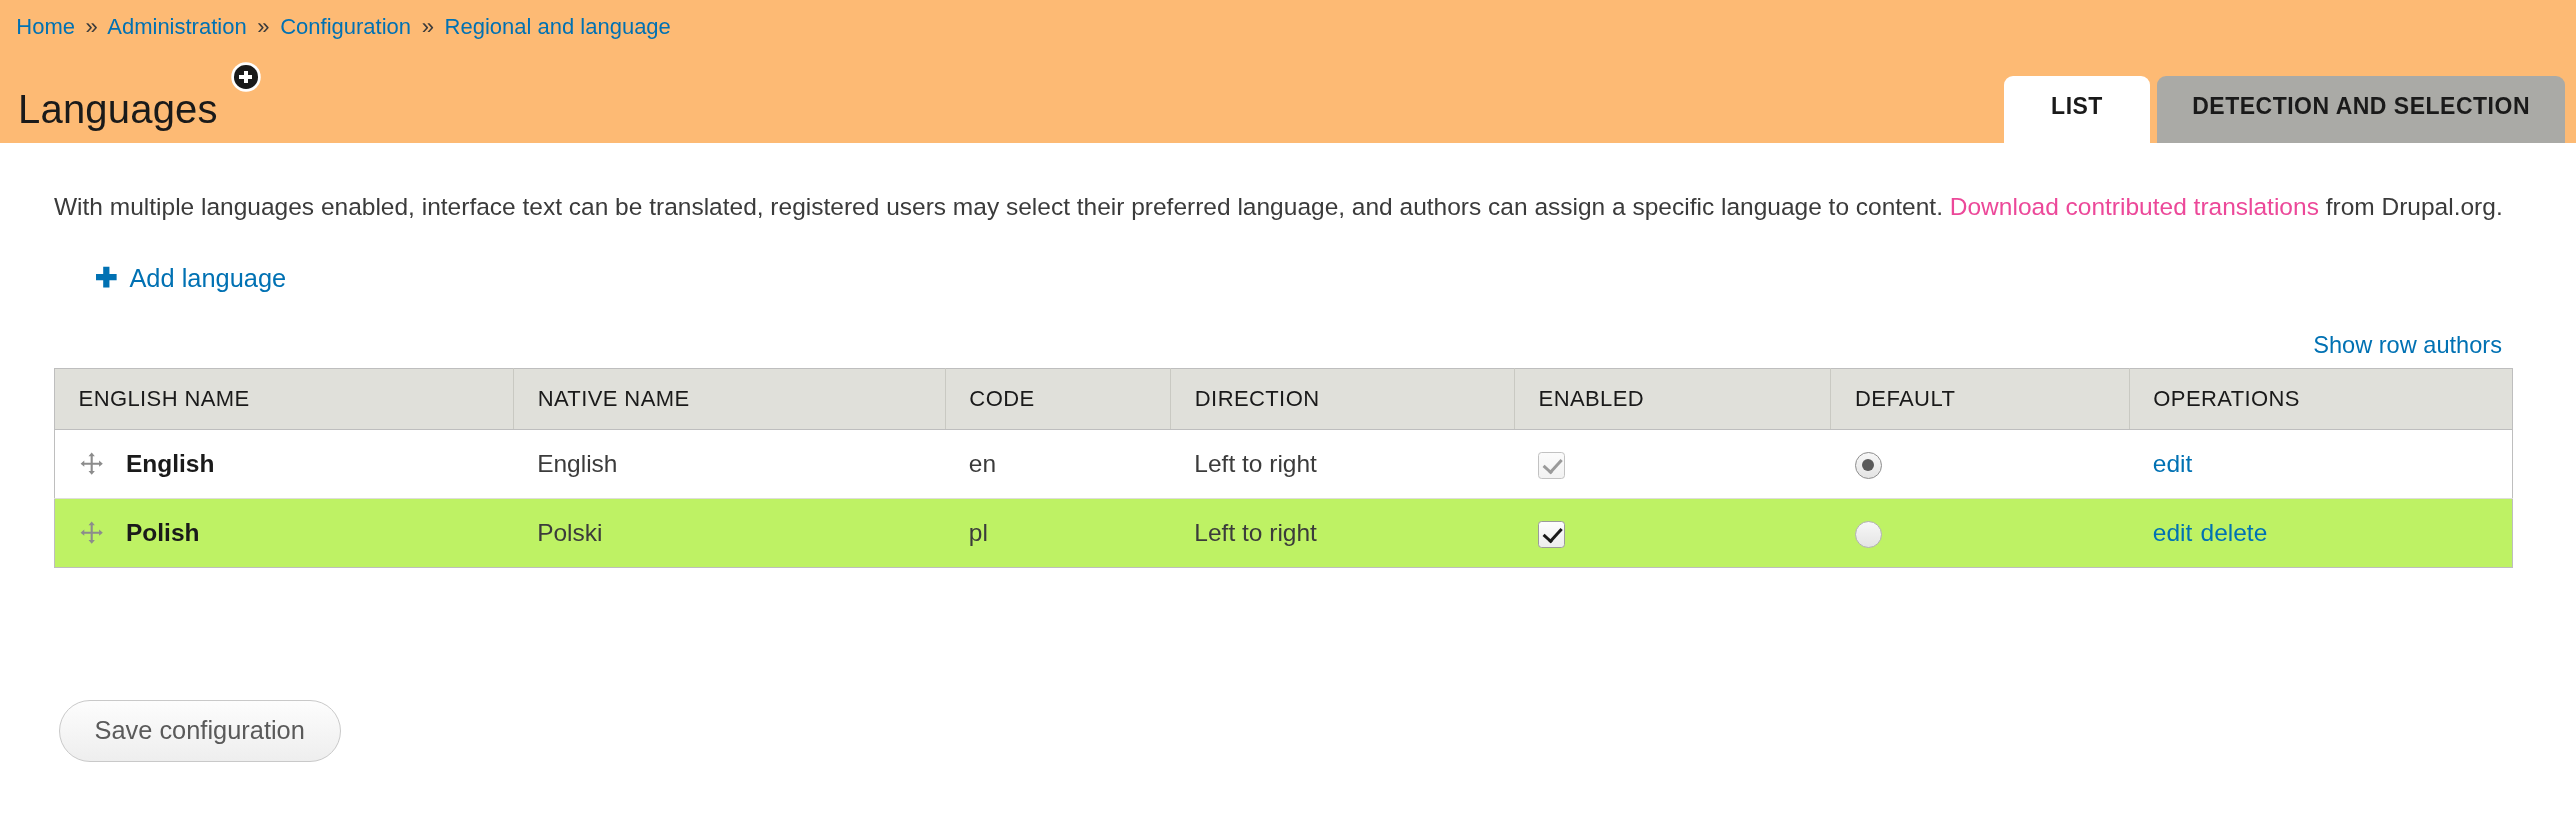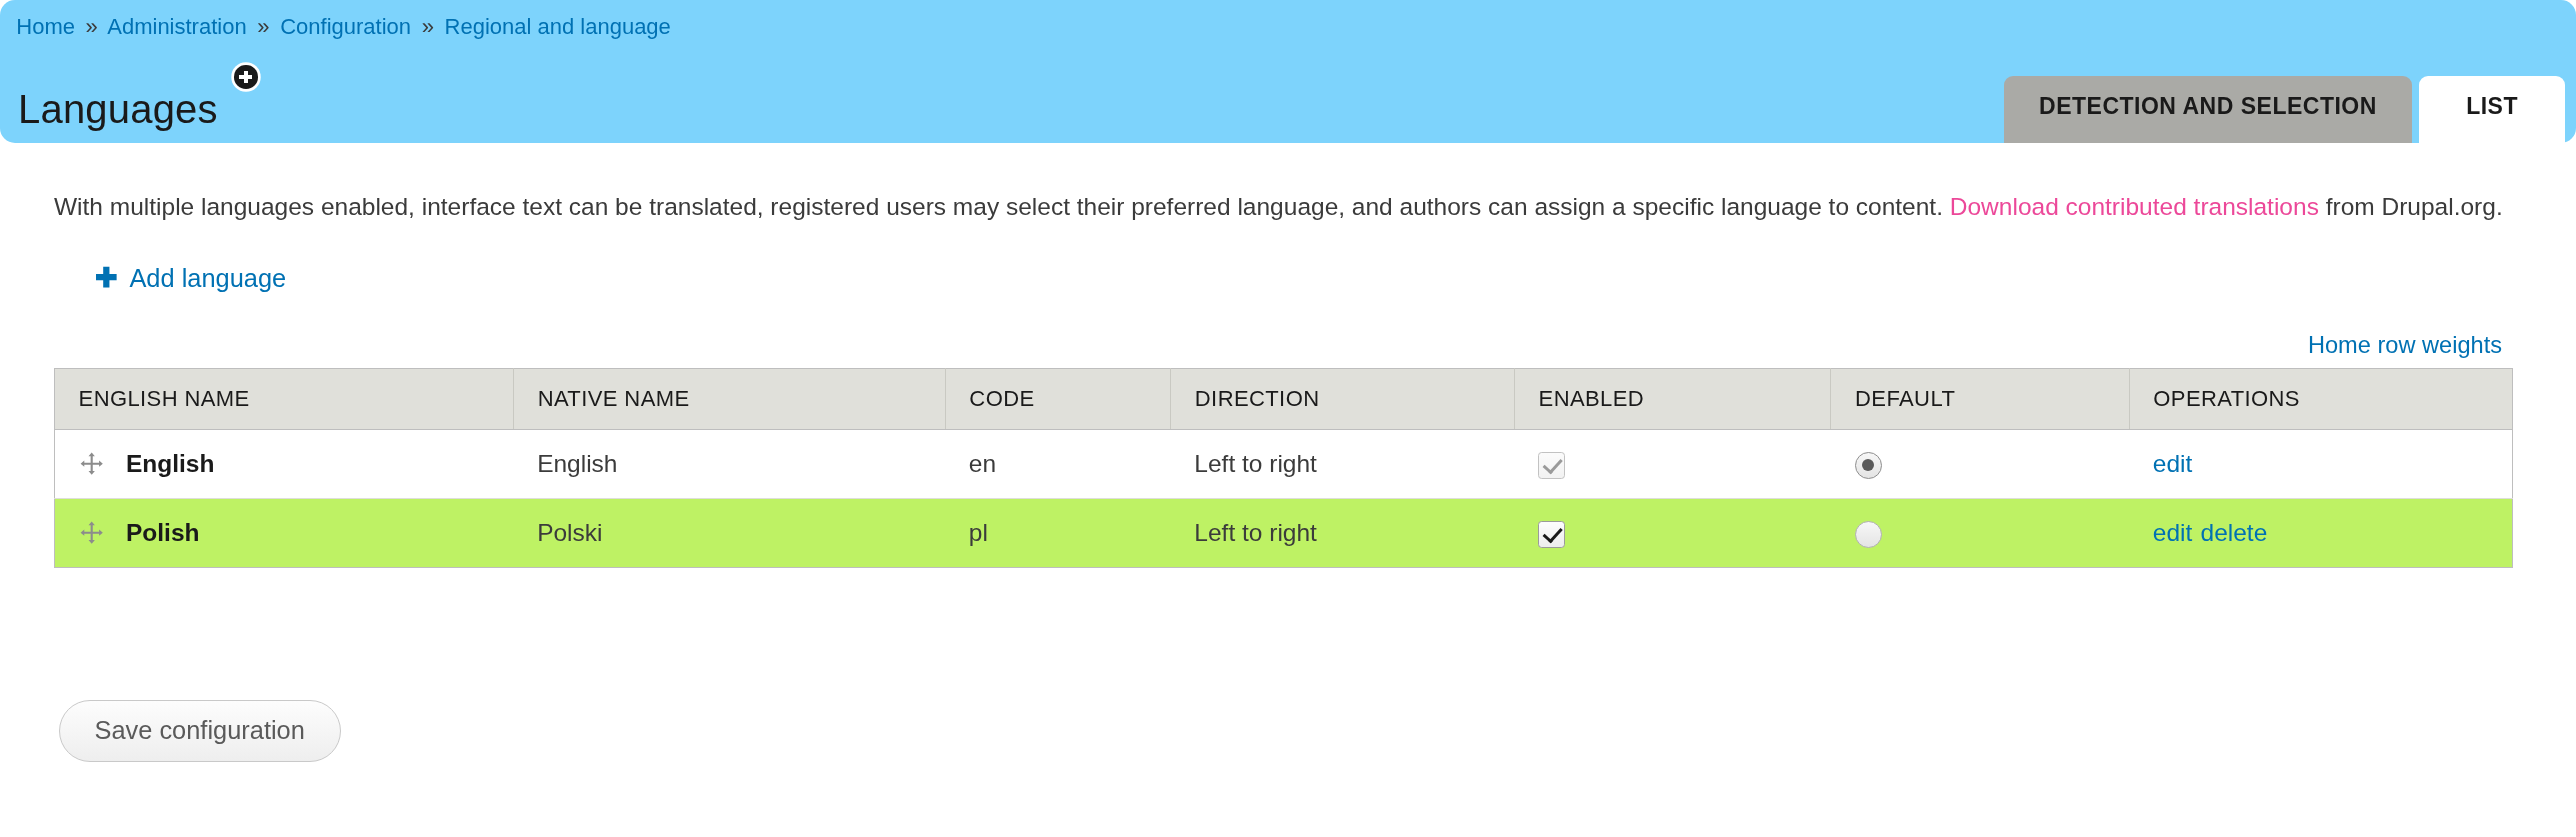--- a/index.html
+++ b/index.html
@@ -10,24 +10,23 @@
     background: #ffffff;
     font-family: "Liberation Sans", sans-serif;
     font-size: 23.6px;
     color: #3b3b3b;
     overflow: hidden;
   }
 
   
   .topband {
     position: relative;
-    background: #7dd3fc;
+    background: #fdba74;
     height: 143px;
     width: 100%;
-    border-radius: 15px;
   }
   .breadcrumb {
     position: absolute;
     left: 16.3px;
     top: 12.7px;
     font-size: 22px;
     line-height: 27px;
     white-space: nowrap;
   }
   .breadcrumb a {
@@ -309,39 +308,39 @@
     <span class="crumb-sep">»</span>
     <a href="#">Regional and language</a>
   </div>
 
   <div class="page-title-row">
     <h1 class="page-title">Languages</h1>
     <span class="contextual-plus"></span>
   </div>
 
   <div class="tabs">
+    <div class="tab active">List</div>
     <div class="tab inactive">Detection and selection</div>
-    <div class="tab active">List</div>
   </div>
 
 </div>
 
 <div class="content">
 
   <p class="intro"><span>With multiple languages enabled, interface text can be translated, registered users may select their preferred language, and authors can assign a specific language to content. </span><a href="#">Download contributed translations</a><span> from Drupal.org.</span></p>
 
   <div class="add-language-wrap">
     <a href="#" class="add-language">
       <span class="plus-glyph">✚</span>
       <span>Add language</span>
     </a>
   </div>
 
   <div class="row-weights-wrap">
-    <a href="#" class="row-weights">Home row weights</a>
+    <a href="#" class="row-weights">Show row authors</a>
   </div>
 
   <table class="langtable">
     <thead>
       <tr>
         <th class="col-english">English name</th>
         <th class="col-native">Native name</th>
         <th class="col-code">Code</th>
         <th class="col-dir">Direction</th>
         <th class="col-enabled">Enabled</th>

